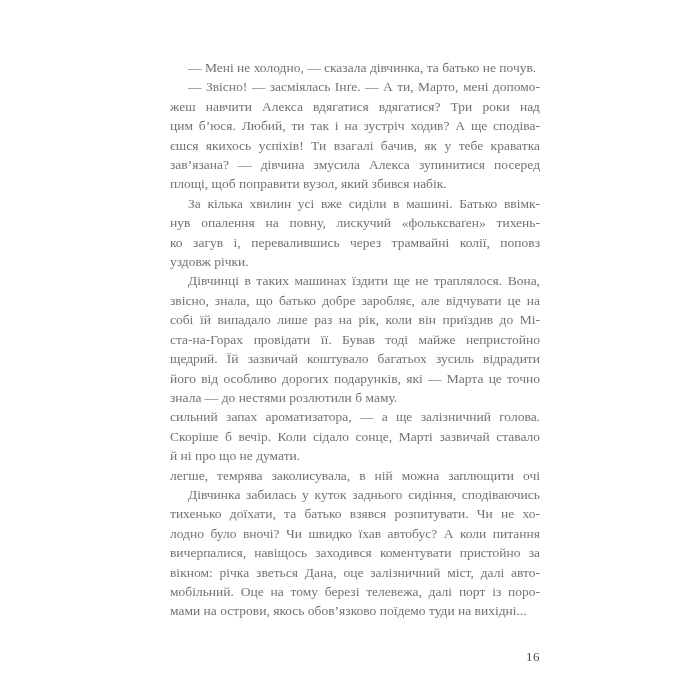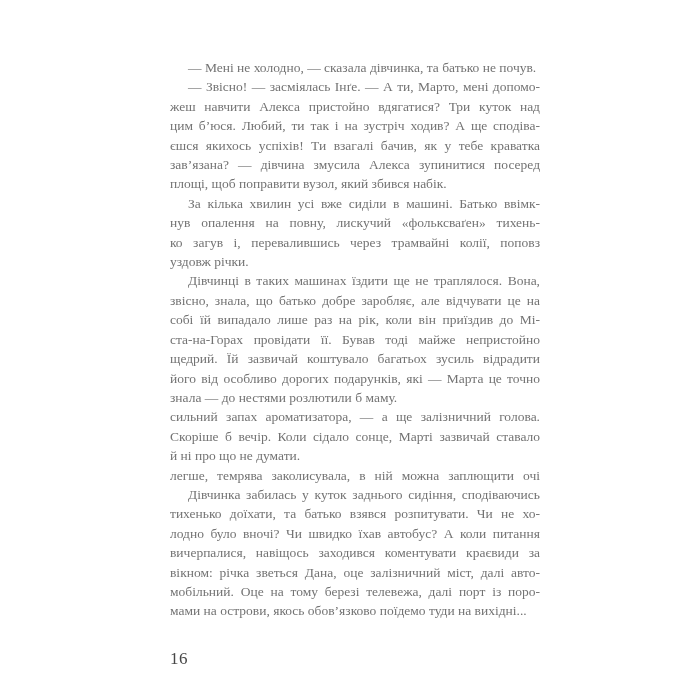--- a/index.html
+++ b/index.html
@@ -38,37 +38,37 @@
   }
   .line.last {
     text-align: left;
     text-align-last: left;
   }
   .folio {
     position: absolute;
     left: 170px;
     top: 649px;
     width: 370px;
-    text-align: left;
-    font-size: 17px;
+    text-align: right;
+    font-size: 13px;
     color: #474747;
     letter-spacing: 0.5px;
   }
 </style>
 </head>
 <body>
 
 <div class="page">
   <div class="text-block">
       <div class="paragraph">
         <div class="line first last">— Мені не холодно, — сказала дівчинка, та батько не почув.</div>
       </div>
       <div class="paragraph">
         <div class="line first">— Звісно! — засміялась Інґе. — А ти, Марто, мені допомо-</div>
-        <div class="line">жеш навчити Алекса пристойно вдягатися? Три куток над</div>
+        <div class="line">жеш навчити Алекса вдягатися вдягатися? Три роки над</div>
         <div class="line">цим б’юся. Любий, ти так і на зустріч ходив? А ще сподіва-</div>
         <div class="line">єшся якихось успіхів! Ти взагалі бачив, як у тебе краватка</div>
         <div class="line">зав’язана? — дівчина змусила Алекса зупинитися посеред</div>
         <div class="line last">площі, щоб поправити вузол, який збився набік.</div>
       </div>
       <div class="paragraph">
         <div class="line first">За кілька хвилин усі вже сиділи в машині. Батько ввімк-</div>
         <div class="line">нув опалення на повну, лискучий «фольксваґен» тихень-</div>
         <div class="line">ко загув і, перевалившись через трамвайні колії, поповз</div>
         <div class="line last">уздовж річки.</div>
@@ -85,20 +85,20 @@
       <div class="paragraph">
         <div class="line">сильний запах ароматизатора, — а ще залізничний голова.</div>
         <div class="line">Скоріше б вечір. Коли сідало сонце, Марті зазвичай ставало</div>
         <div class="line last">й ні про що не думати.</div>
         <div class="line">легше, темрява заколисувала, в ній можна заплющити очі</div>
       </div>
       <div class="paragraph">
         <div class="line first">Дівчинка забилась у куток заднього сидіння, сподіваючись</div>
         <div class="line">тихенько доїхати, та батько взявся розпитувати. Чи не хо-</div>
         <div class="line">лодно було вночі? Чи швидко їхав автобус? А коли питання</div>
-        <div class="line">вичерпалися, навіщось заходився коментувати краєвиди за</div>
+        <div class="line">вичерпалися, навіщось заходився коментувати пристойно за</div>
         <div class="line">вікном: річка зветься Дана, оце залізничний міст, далі авто-</div>
         <div class="line">мобільний. Оце на тому березі телевежа, далі порт із поро-</div>
         <div class="line last">мами на острови, якось обов’язково поїдемо туди на вихідні...</div>
       </div>
     </div>
   <div class="folio">16</div>
 </div>
 
 </body></html>

